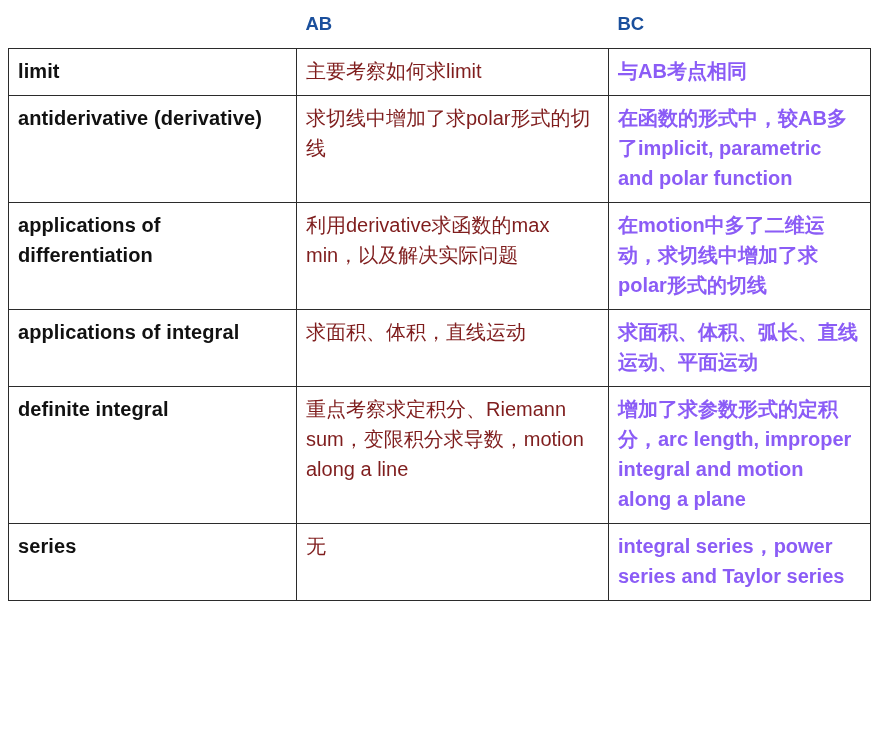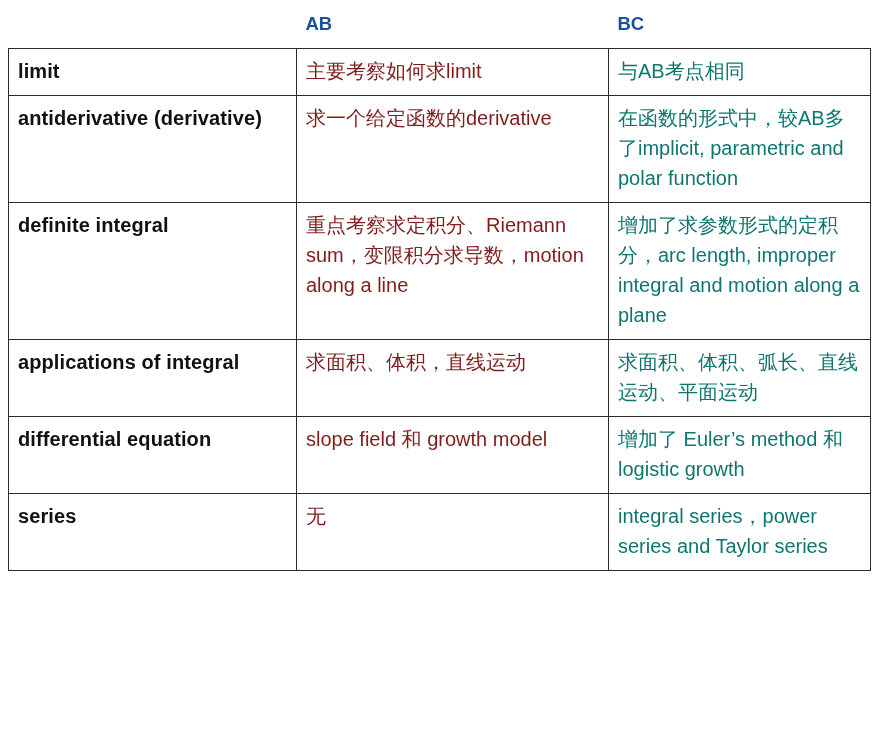--- a/index.html
+++ b/index.html
@@ -54,21 +54,22 @@
   td.topic {
     font-weight: bold;
     color: #111111;
     font-size: 18px;
     letter-spacing: .1px;
   }
   td.ab {
     color: #7f1d1d;
   }
   td.bc {
-    color: #0f766e;
+    color: #8b5cf6;
+    font-weight: bold;
   }
 </style>
 </head>
 <body>
 
 <div class="sheet">
   <table class="compare">
     <colgroup>
       <col class="c0">
       <col class="c1">
@@ -82,37 +83,37 @@
       </tr>
     </thead>
     <tbody>
       <tr>
         <td class="topic">limit</td>
         <td class="ab">主要考察如何求limit</td>
         <td class="bc">与AB考点相同</td>
       </tr>
       <tr>
         <td class="topic">antiderivative (derivative)</td>
-        <td class="ab">求一个给定函数的derivative</td>
+        <td class="ab">求切线中增加了求polar形式的切线</td>
         <td class="bc">在函数的形式中，较AB多了implicit, parametric and polar  function</td>
       </tr>
       <tr>
-        <td class="topic">definite integral</td>
-        <td class="ab">重点考察求定积分、Riemann sum，变限积分求导数，motion along a line</td>
-        <td class="bc">增加了求参数形式的定积分，arc length, improper  integral and motion along a plane</td>
+        <td class="topic">applications of differentiation</td>
+        <td class="ab">利用derivative求函数的max min，以及解决实际问题</td>
+        <td class="bc">在motion中多了二维运动，求切线中增加了求polar形式的切线</td>
       </tr>
       <tr>
         <td class="topic">applications of integral</td>
         <td class="ab">求面积、体积，直线运动</td>
         <td class="bc">求面积、体积、弧长、直线运动、平面运动</td>
       </tr>
       <tr>
-        <td class="topic">differential equation</td>
-        <td class="ab">slope field 和 growth model</td>
-        <td class="bc">增加了 Euler’s method 和 logistic growth</td>
+        <td class="topic">definite integral</td>
+        <td class="ab">重点考察求定积分、Riemann sum，变限积分求导数，motion along a line</td>
+        <td class="bc">增加了求参数形式的定积分，arc length, improper  integral and motion along a plane</td>
       </tr>
       <tr>
         <td class="topic">series</td>
         <td class="ab">无</td>
         <td class="bc">integral series，power series and Taylor series</td>
       </tr>
     </tbody>
   </table>
 </div>
 

